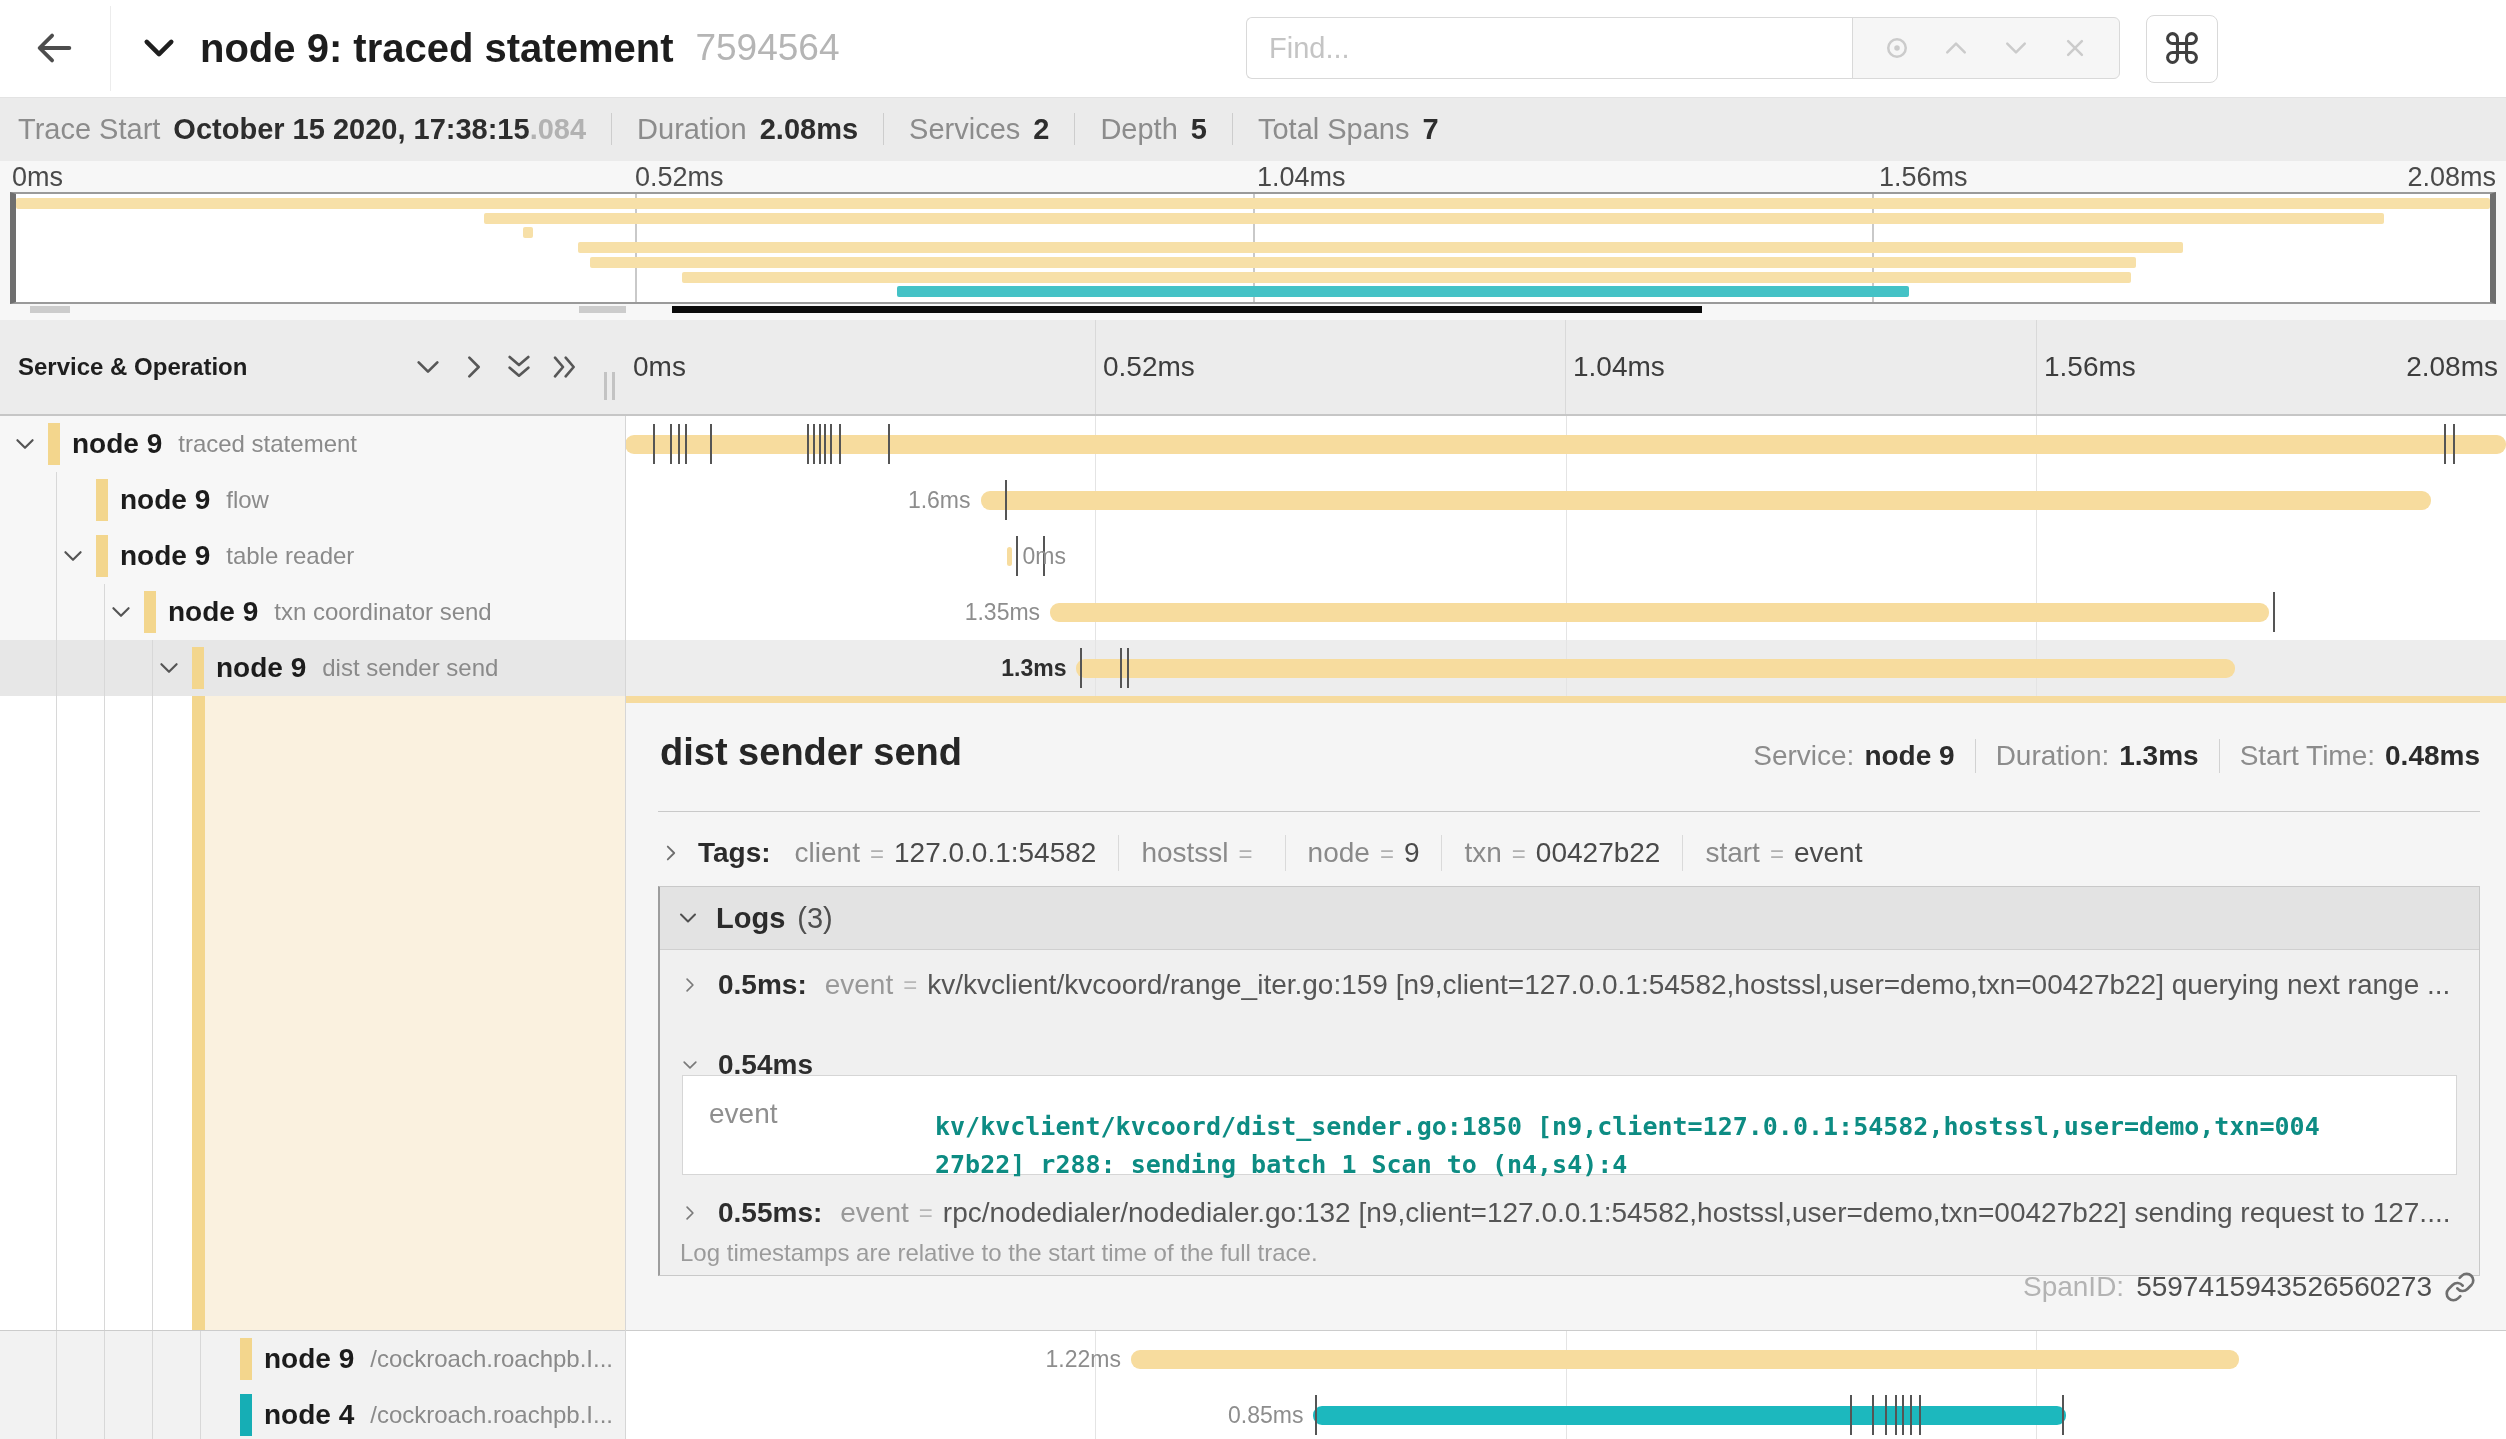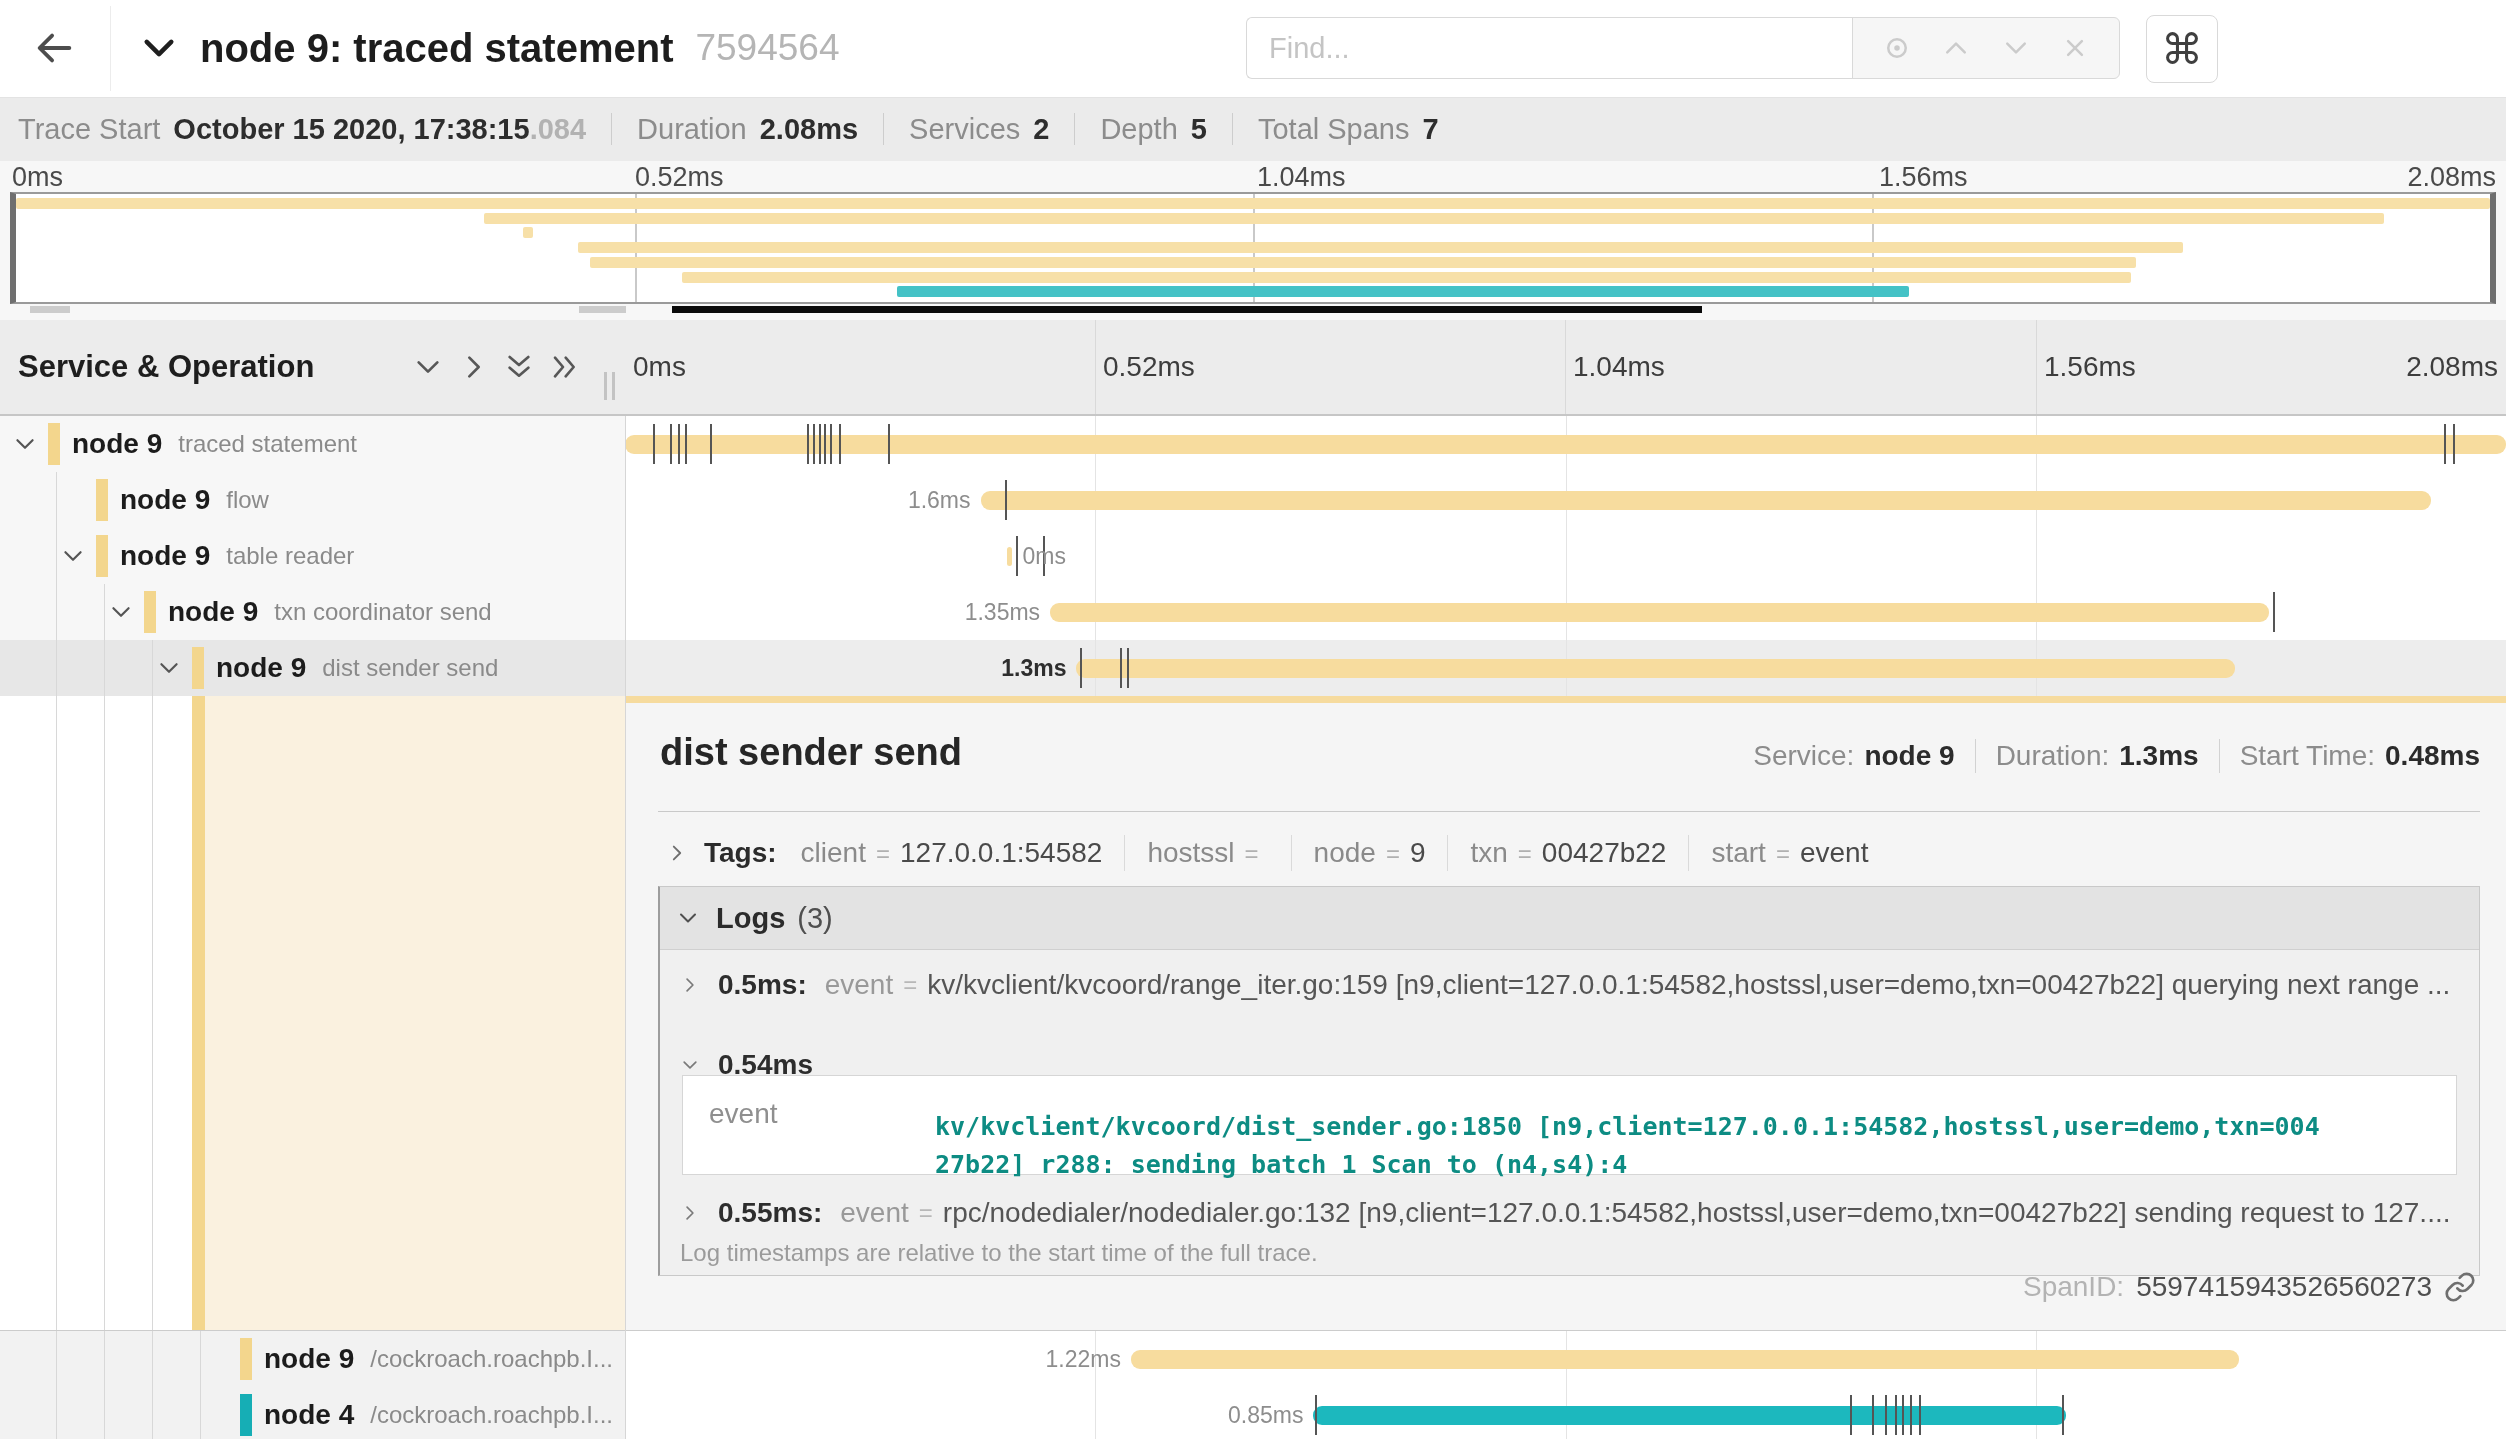--- a/index.html
+++ b/index.html
@@ -43,21 +43,21 @@
   .mm-tick{position:absolute;top:1px;font-size:27px;color:#4a4a4a;}
   .mm-canvas{position:absolute;left:10px;right:10px;top:31px;height:112px;background:#fff;
       border-top:2px solid #9a9a9a;border-bottom:2px solid #9a9a9a;border-left:6px solid #6f6f6f;border-right:6px solid #6f6f6f;box-sizing:border-box;}
   .mm-grid{position:absolute;top:0;bottom:0;width:2px;background:#c9c9c9;}
   .mm-bar{position:absolute;height:11px;border-radius:2px;}
   .mm-scroll{position:absolute;top:145px;height:7px;background:#0a0a0a;}
   .mm-stub{position:absolute;top:145px;height:7px;background:#cccccc;}
 
   
   .colheader{position:absolute;left:0;top:320px;width:100%;height:96px;background:#ececec;border-bottom:2px solid #c6c6c6;box-sizing:border-box;z-index:10;}
-  .so-label{position:absolute;left:18px;top:0;height:94px;display:flex;align-items:center;font-size:31px;font-weight:700;color:#1e1e1e;}
+  .so-label{position:absolute;left:18px;top:0;height:94px;display:flex;align-items:center;font-size:24px;font-weight:700;color:#1e1e1e;}
   .hbtn{position:absolute;top:31px;width:32px;height:32px;color:#575757;cursor:pointer;}
   .grip{position:absolute;left:604px;top:52px;display:flex;gap:5px;}
   .grip div{width:3px;height:28px;background:#c3c3c3;}
   .th-tick{position:absolute;top:0;height:94px;display:flex;align-items:center;font-size:28px;color:#3d3d3d;}
   .ch-grid{position:absolute;top:0;bottom:0;width:1px;background:#d9d9d9;}
 
   
   .rows{position:absolute;left:0;top:416px;width:100%;}
   .srow{position:relative;height:56px;display:flex;cursor:pointer;}
   .srow .lcell{width:625px;flex:none;position:relative;background:#f7f7f7;overflow:hidden;}
@@ -82,21 +82,21 @@
   .d-left{width:625px;flex:none;position:relative;background:#fff;}
   .d-strip{position:absolute;left:192px;top:0;bottom:0;width:13px;background:#f3d68d;}
   .d-cream{position:absolute;left:205px;right:0;top:0;bottom:0;background:#faf1df;}
   .d-right{flex:1;position:relative;background:#f5f5f5;border-top:7px solid #f6db9e;box-sizing:border-box;}
   .panel{position:absolute;left:33px;right:26px;top:0;bottom:0;}
   .d-title{position:absolute;left:2px;top:28px;font-size:38px;font-weight:700;color:#262626;}
   .d-meta{position:absolute;right:0;top:36px;display:flex;align-items:center;gap:20px;font-size:28px;color:#8c8c8c;white-space:nowrap;}
   .d-meta .v{color:#2b2b2b;font-weight:700;margin-left:10px;}
   .meta-sep{width:1px;height:34px;background:#d2d2d2;}
   .d-divider{position:absolute;left:0;right:0;top:108px;height:1px;background:#c9c9c9;}
-  .d-tags{position:absolute;left:8px;top:122px;height:56px;display:flex;align-items:center;font-size:28px;white-space:nowrap;}
+  .d-tags{position:absolute;left:2px;top:122px;height:56px;display:flex;align-items:center;font-size:28px;white-space:nowrap;}
   .d-tags .caret{width:22px;height:22px;color:#6e6e6e;margin-right:16px;}
   .tags-title{font-weight:700;color:#2b2b2b;margin-right:24px;}
   .tag{display:flex;align-items:baseline;}
   .tag .k{color:#8a8a8a;}
   .tag .eq{color:#b0b0b0;font-size:24px;margin:0 10px;}
   .tag .val{color:#4a4a4a;}
   .tag-sep{width:1px;height:36px;background:#dadada;margin:0 22px;align-self:center;}
 
   .logs{position:absolute;left:0;top:183px;right:0;height:390px;background:#f0f0f0;
         border:1px solid #c9c9c9;border-left:2px solid #9d9d9d;box-sizing:border-box;}

